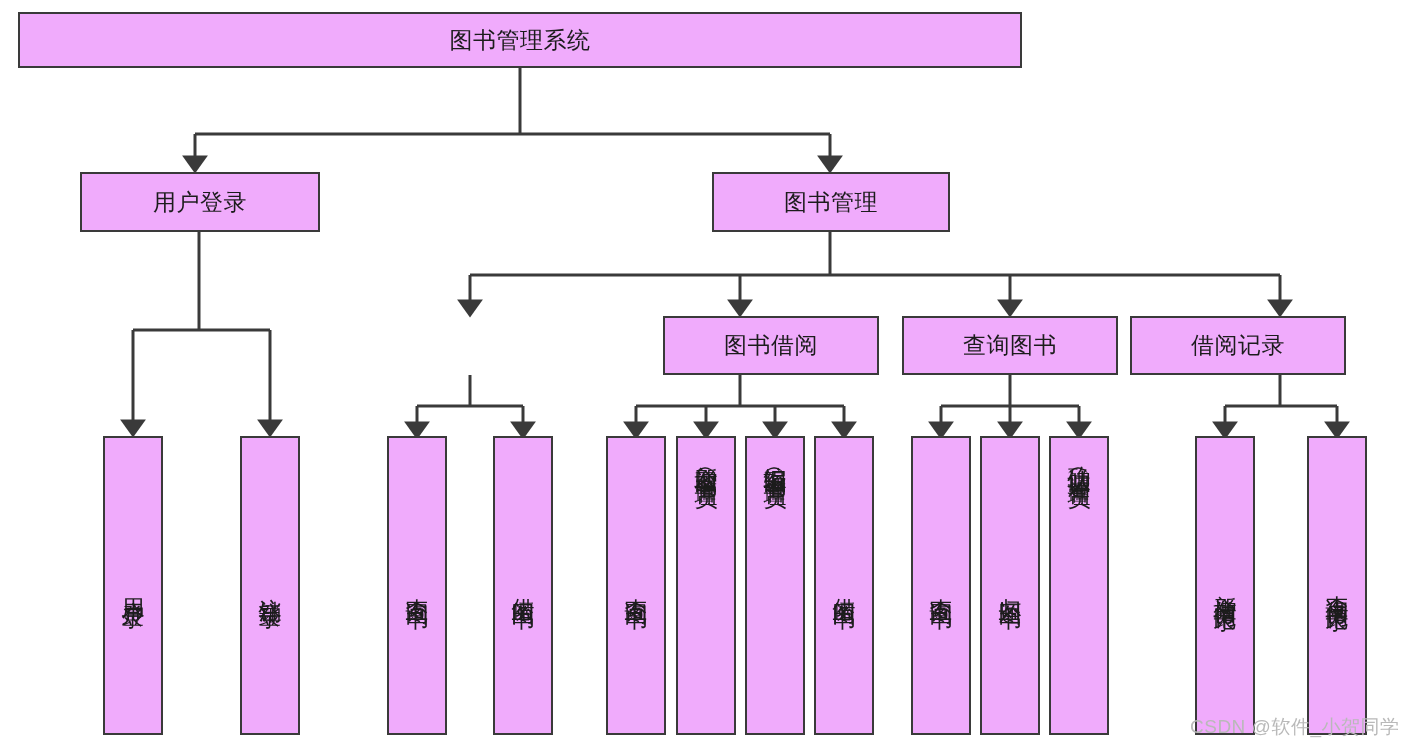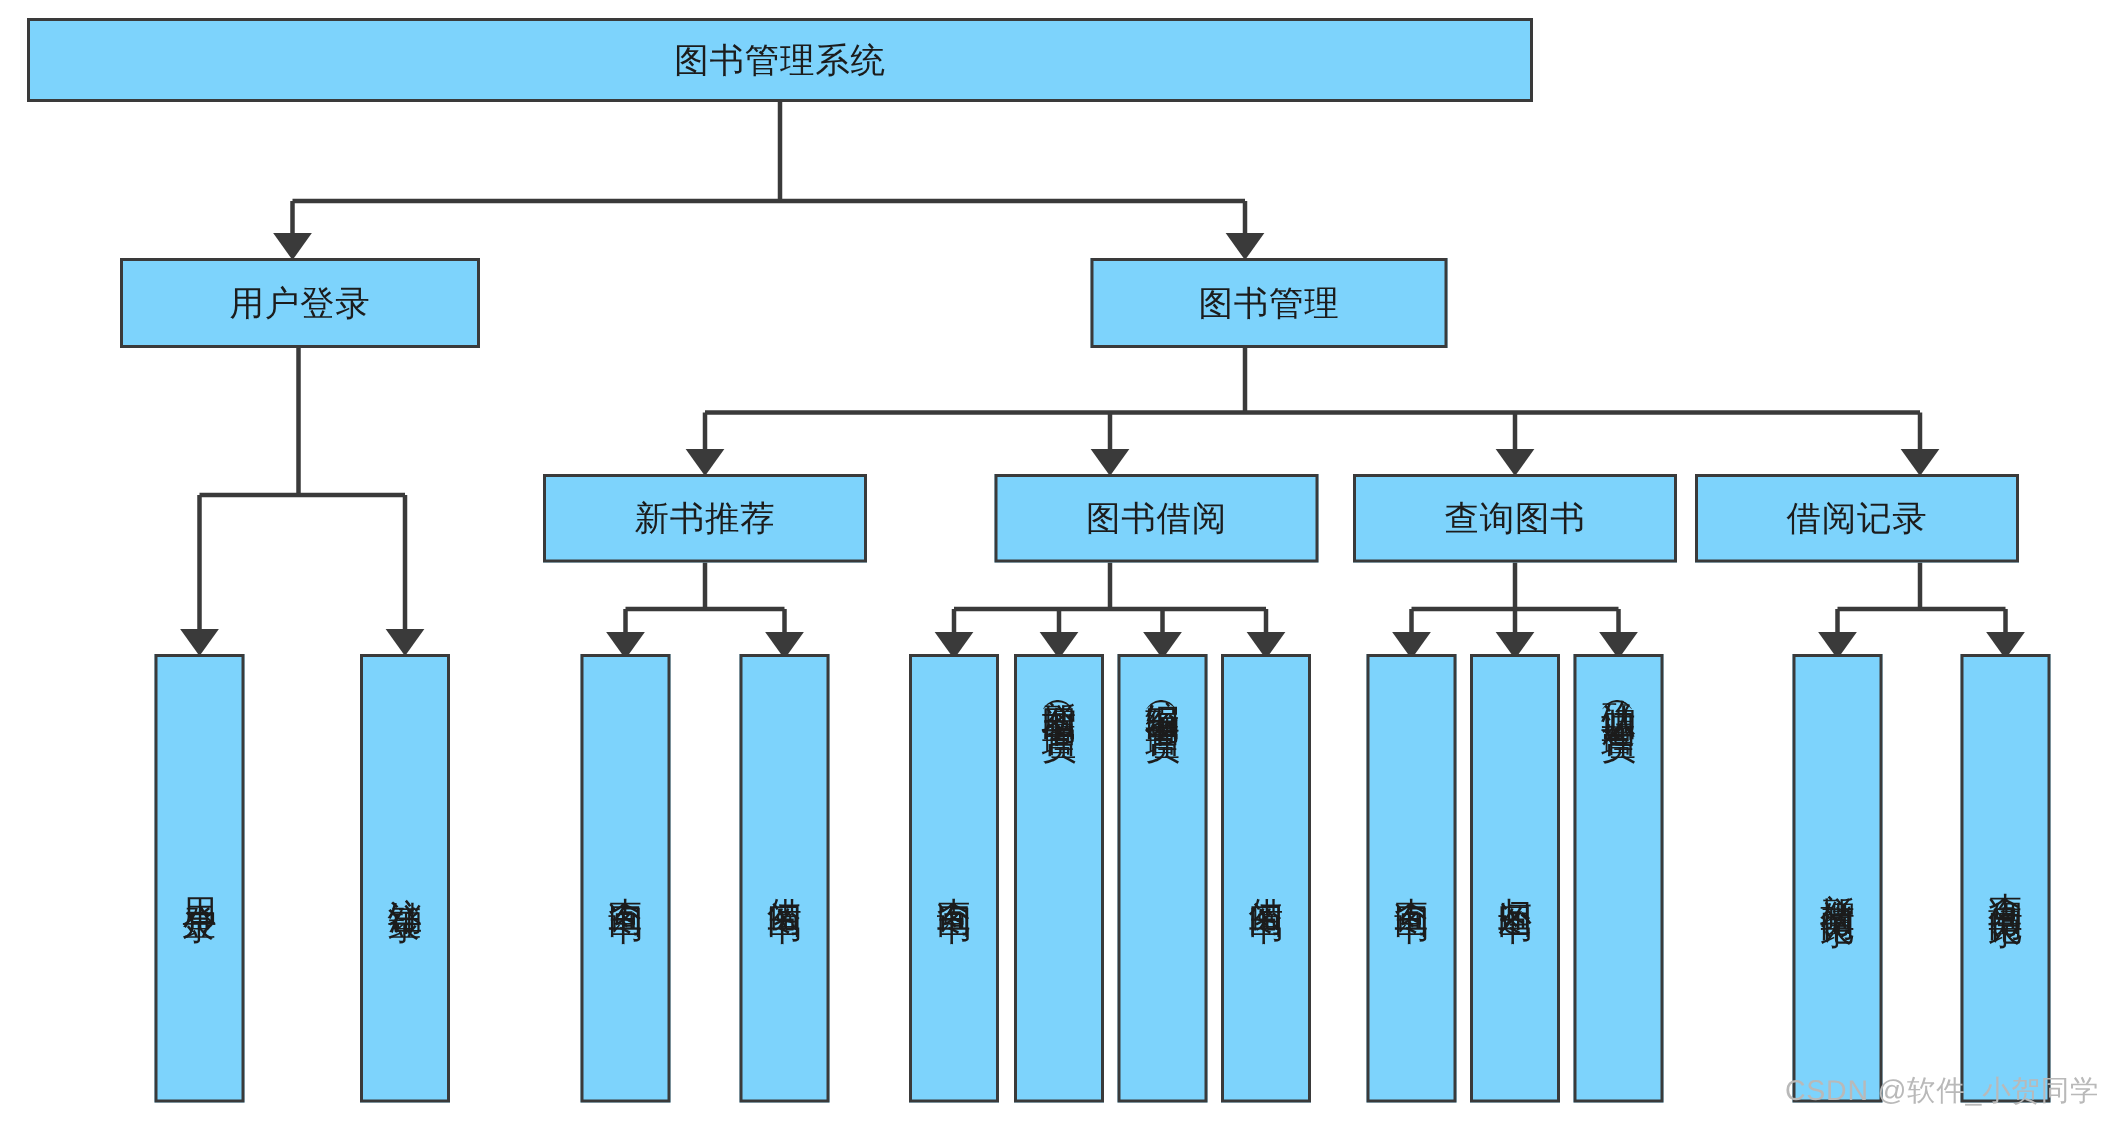--- a/index.html
+++ b/index.html
@@ -22,21 +22,21 @@
     left: 0;
     top: 0;
     width: 1405px;
     height: 747px;
     pointer-events: none;
   }
   .node {
     position: absolute;
     box-sizing: border-box;
     border: 2.5px solid #3a3a3a;
-    background: #7dd3fc;
+    background: #f0abfc;
     display: flex;
     align-items: center;
     justify-content: center;
     color: #1c1c1c;
   }
   .node-label {
     font-size: 23px;
     line-height: 1.15;
     letter-spacing: 0.5px;
     white-space: nowrap;
@@ -125,27 +125,24 @@
   </svg>
 
   <div class="node" style="left:18px; top:12px; width:1004px; height:56px;">
     <span class="node-label">图书管理系统</span>
   </div>
 
   <div class="node" style="left:80px; top:172px; width:240px; height:60px;">
     <span class="node-label">用户登录</span>
   </div>
 
-  <div class="node" style="left:727px; top:172px; width:238px; height:60px;">
+  <div class="node" style="left:712px; top:172px; width:238px; height:60px;">
     <span class="node-label">图书管理</span>
   </div>
 
-  <div class="node" style="left:362px; top:316px; width:216px; height:59px;">
-    <span class="node-label">新书推荐</span>
-  </div>
 
   <div class="node" style="left:632px; top:316px; width:216px; height:59px;margin-left:31px;">
     <span class="node-label">图书借阅</span>
   </div>
 
   <div class="node" style="left:902px; top:316px; width:216px; height:59px;">
     <span class="node-label">查询图书</span>
   </div>
 
   <div class="node" style="left:1130px; top:316px; width:216px; height:59px;">

